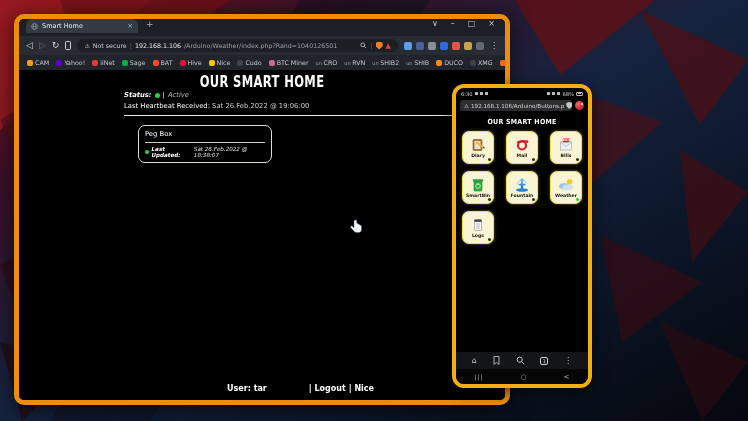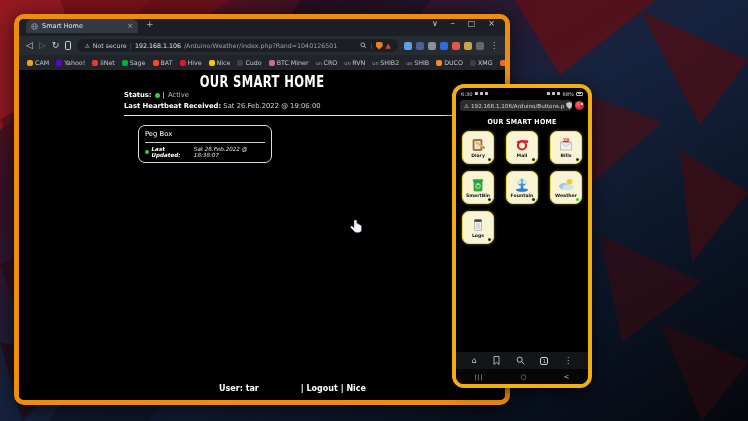--- a/index.html
+++ b/index.html
@@ -40,37 +40,37 @@
 
   .bmbar { height:15px; background:#21252b; display:flex; align-items:center; gap:7px; padding:0 8px;
            font-size:6.3px; color:#c3c8ce; flex-shrink:0; white-space:nowrap; overflow:hidden; }
   .bm { display:flex; align-items:center; gap:2px; }
   .fav { width:6px; height:6px; border-radius:2px; font-size:5px; color:#9aa0a6; line-height:6px; text-align:center; }
 
   .page { flex:1; background:#000; position:relative; color:#fff; overflow:hidden; }
   .h1 { text-align:center; margin-top:2px; font-size:16px; font-weight:800; letter-spacing:.5px;
         transform:scaleX(.72); transform-origin:center; white-space:nowrap; }
   .content { position:absolute; left:105px; top:21px; width:343px; }
-  .statusline { display:flex; align-items:center; gap:3px; font-size:6.8px; }
+  .statusline { display:flex; align-items:center; gap:3px; font-size:6.8px;font-style:italic; }
   .statusline .lbl { font-weight:700; }
   .dot { width:5px; height:5px; border-radius:50%; background:var(--status-green,#2fd32f); display:inline-block; }
   .statusline .val { color:#b7bdb7;text-align:center; }
   .hb { font-size:6.8px; margin-top:3px; }
-  .hb .lbl { font-weight:700; }
+  .hb .lbl { font-weight:400; }
   .hb .val { color:#cfd3d6;text-align:center; }
   .rule { border-top:1px solid #e8e8e8; margin-top:5px; }
   .pegbox { margin:9px 0 0 14px; width:134px; border:1.5px solid #ddddd0; border-radius:7px; padding:4px 6px 4px; }
   .pegbox .name { font-size:6.8px; }
   .pegbox .big { font-size:10px; font-weight:700; line-height:1.3; }
   .pegbox .innerrule { border-top:1px solid #cfcfc5; margin:4px 0 3px; }
   .updated { display:flex; align-items:center; gap:3px; font-size:5.6px; font-style:italic; }
   .updated .dot { width:4px; height:4px; }
   .updated .lbl { font-weight:700; }
   .updated .val { color:#e0e0d8; }
-  .pfooter { position:absolute; bottom:7px; left:0; width:100%; display:flex; justify-content:center;
+  .pfooter { position:absolute; bottom:7px; left:8px; width:100%; display:flex; justify-content:center;
              gap:42px; font-size:8px; font-weight:700; padding-left:61px; }
   .pfooter a { color:#fff; text-decoration:none; }
 
   
   .phone { position:absolute; left:452px; top:84px; width:140px; height:304px; z-index:2;
            border:4px solid var(--phone-frame,#f3ae15); border-radius:12px; background:#000;
            display:flex; flex-direction:column; overflow:hidden; box-shadow:0 4px 16px rgba(0,0,0,.6); }
   .psb { height:10px; display:flex; align-items:center; justify-content:space-between;
          padding:1px 5px 0; font-size:5.2px; color:#d4d4d4; flex-shrink:0; }
   .psb .grp { display:flex; align-items:center; gap:2px; }

